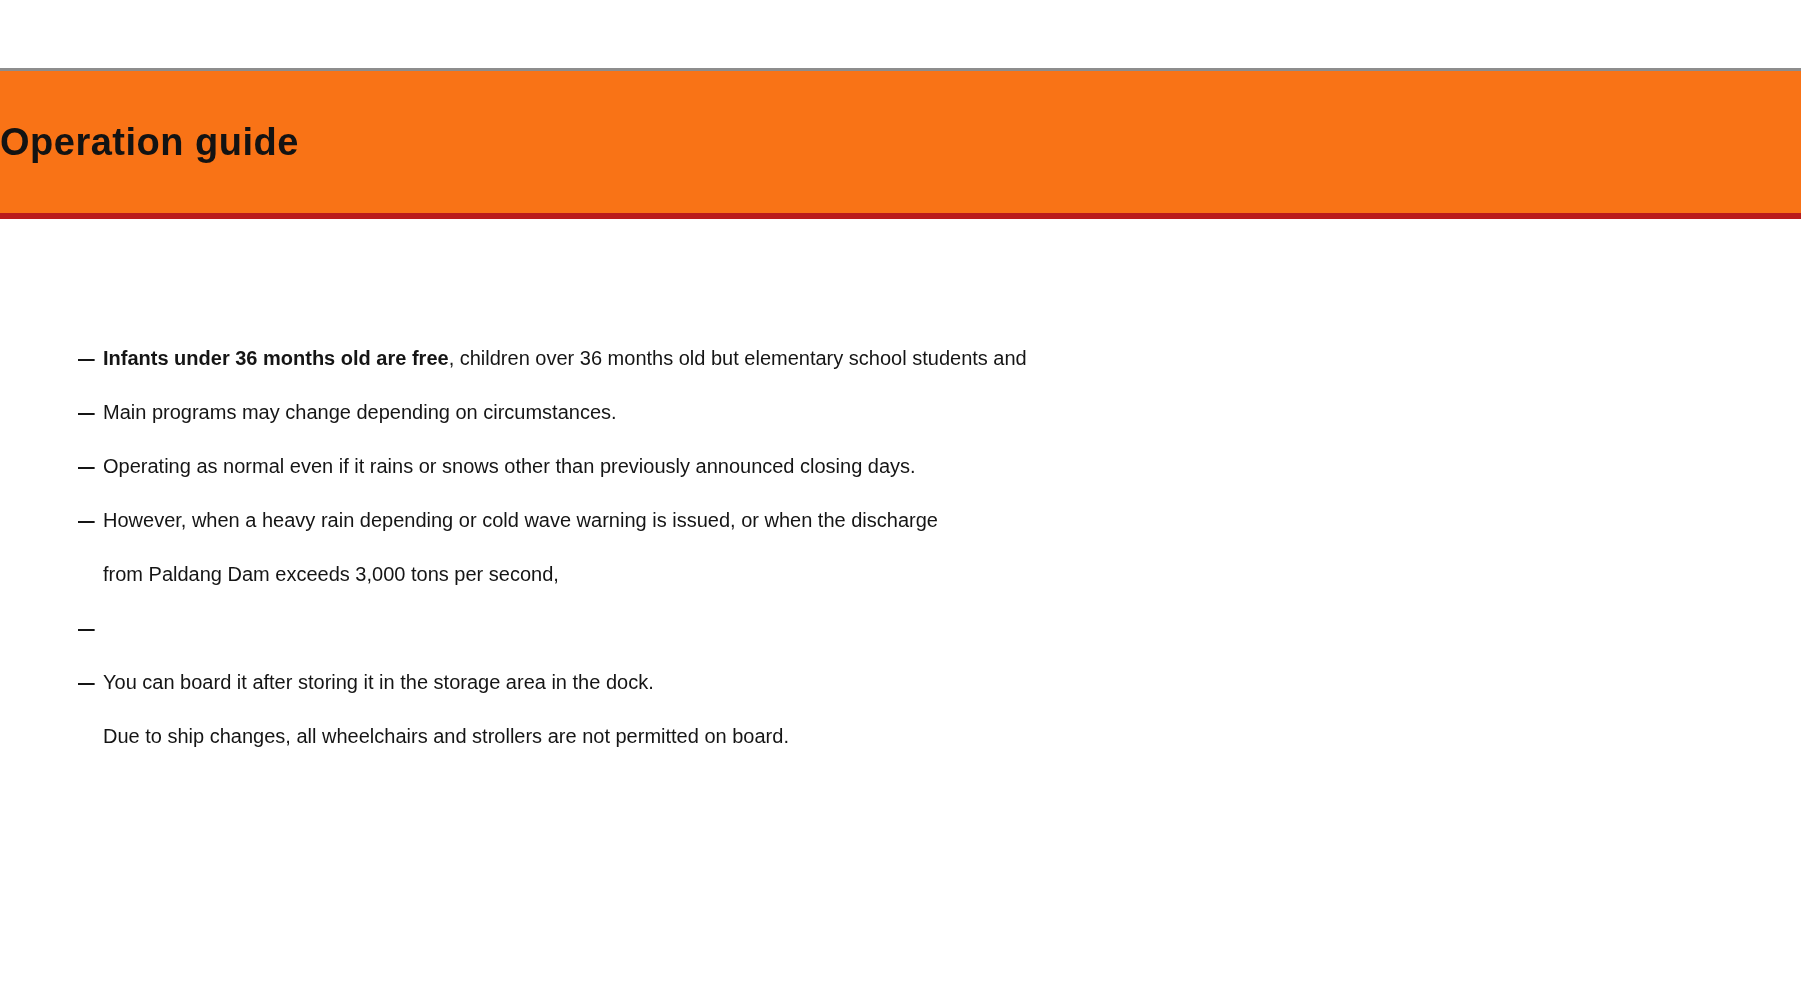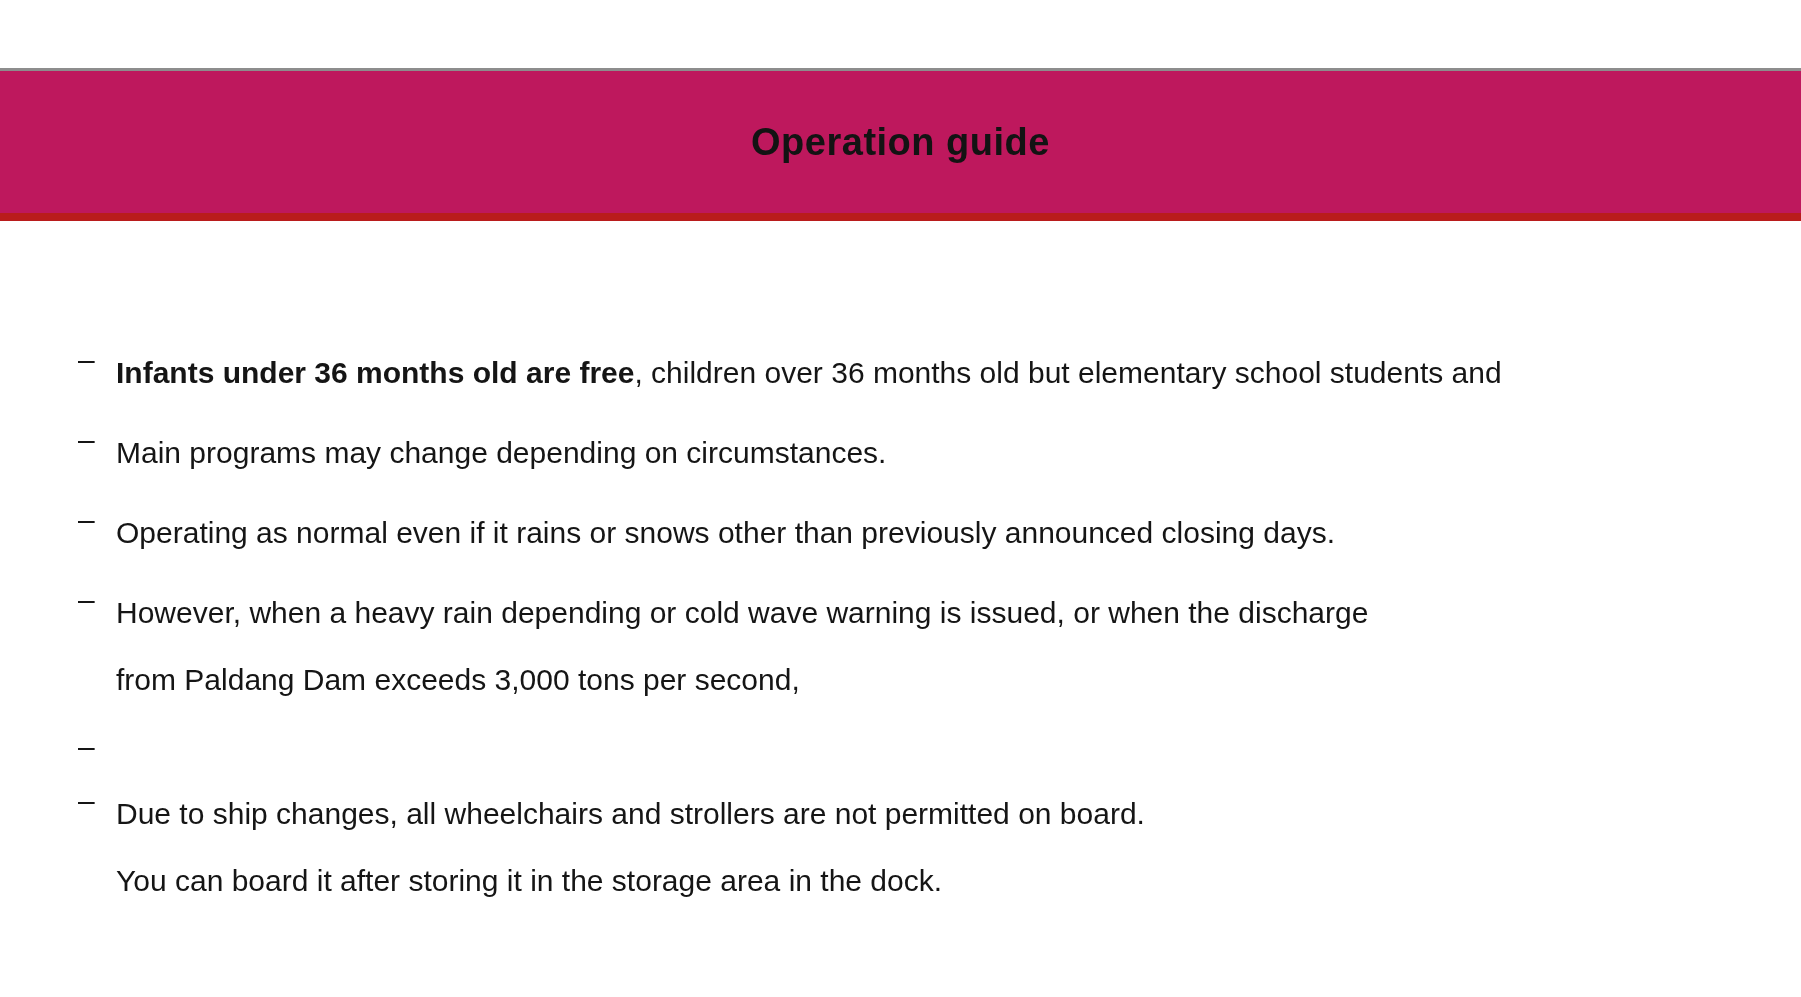--- a/index.html
+++ b/index.html
@@ -14,25 +14,25 @@
     color: #151515;
     overflow: hidden;
   }
   .top-rule {
     margin-top: 68px;
     height: 3px;
     background: #8d8d8d;
   }
   .header-band {
     height: 142px;
-    background: #be185d;
-    border-bottom: 8px solid #b91c1c;
+    background: #f97316;
+    border-bottom: 6px solid #b91c1c;
     display: flex;
     align-items: center;
-    justify-content: center;
+    justify-content: flex-start;
   }
   .page-title {
     font-size: 38px;
     font-weight: 700;
     letter-spacing: 0.5px;
     color: #131313;
   }
   .guide-list {
     padding: 112px 40px 0 78px;
   }
@@ -45,22 +45,22 @@
     width: 25px;
     font-size: 30px;
     line-height: 54px;
     font-weight: 400;
   }
   .item-lines {
     flex: 1 1 auto;
     min-width: 0;
   }
   .guide-line {
-    margin: 13px;
-    font-size: 30px;
+    margin: 0;
+    font-size: 20px;
     line-height: 54px;
     font-weight: 400;
     white-space: nowrap;
     letter-spacing: 0px;
   }
   .bold-lead {
     font-weight: 700;
   }
 </style>
 </head>
@@ -105,18 +105,18 @@
 
   <div class="guide-item">
     <span class="bullet-dash">–</span>
     <div class="item-lines">
     </div>
   </div>
 
   <div class="guide-item">
     <span class="bullet-dash">–</span>
     <div class="item-lines">
+      <p class="guide-line">You can board it after storing it in the storage area in the dock.</p>
       <p class="guide-line">Due to ship changes, all wheelchairs and strollers are not permitted on board.</p>
-      <p class="guide-line">You can board it after storing it in the storage area in the dock.</p>
     </div>
   </div>
 
 </div>
 
 </body></html>

